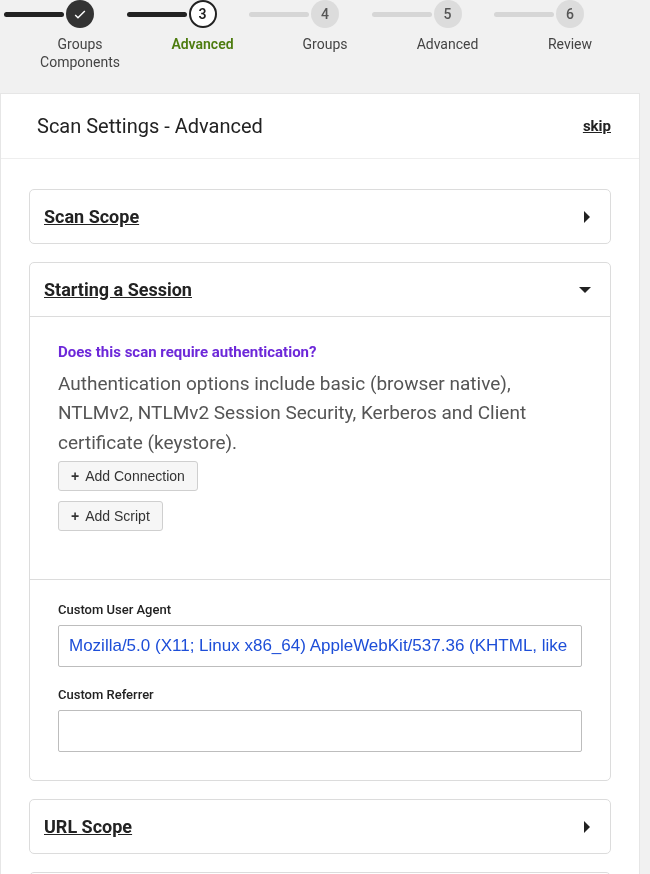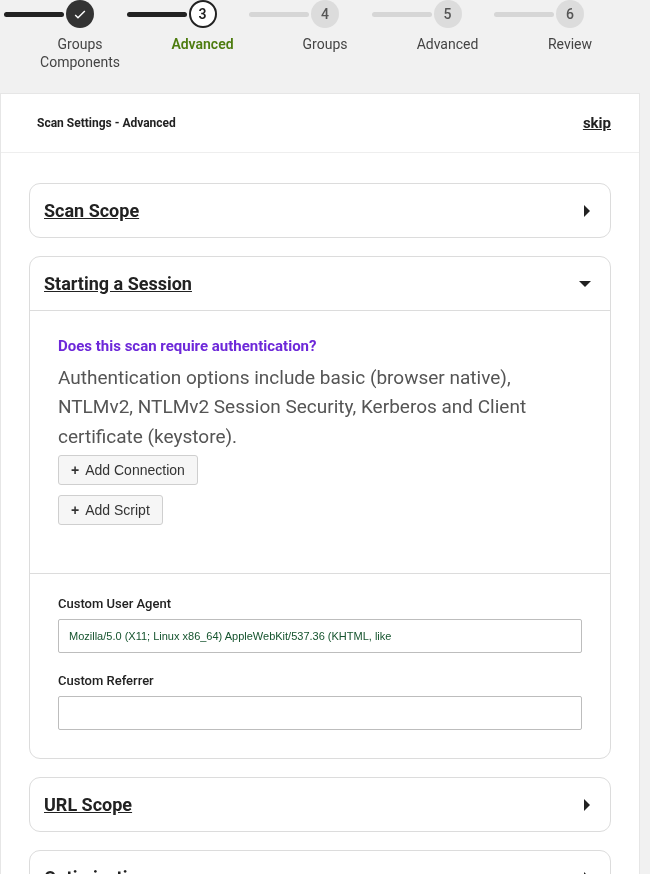--- a/index.html
+++ b/index.html
@@ -82,38 +82,38 @@
       border:1px solid #e6e6e6;
       box-shadow: 0 0 0 0;
     }
     .card-header {
       display:flex;
       align-items:center;
       justify-content:space-between;
       padding: 20px 28px 20px 36px;
     }
     .card-title {
-      font-size: 12px;
-      font-weight: 700;
+      font-size: 20px;
+      font-weight: 400;
     }
     .skip-link {
       font-size:15px;
       font-weight:700;
       text-decoration: underline;
       color:#222;
     }
 
     .sections {
       padding: 30px 28px 20px 28px;
       border-top:1px solid #eee;
     }
 
     .panel {
       border:1px solid #dcdcdc;
-      border-radius:11px;
+      border-radius:5px;
       margin-bottom: 18px;
       background:#fff;
     }
     .panel-header {
       display:flex;
       align-items:center;
       justify-content:space-between;
       padding: 16px 18px 16px 14px;
     }
     .panel-title {
@@ -164,22 +164,22 @@
       font-weight:500;
       color:#222;
       margin-bottom: 8px;
       display:block;
     }
     .text-input {
       width:100%;
       border:1px solid #bdbdbd;
       border-radius:2px;
       padding: 10px 10px;
-      font-size:11px;
-      color:#14532d;
+      font-size:17px;
+      color:#1d4ed8;
       background:#fff;
       margin-bottom: 20px;
     }
     .text-input:last-child{ margin-bottom:0;}
 
     .plus-icon {
       font-weight:700;
       font-size:14px;
     }
   </style>

